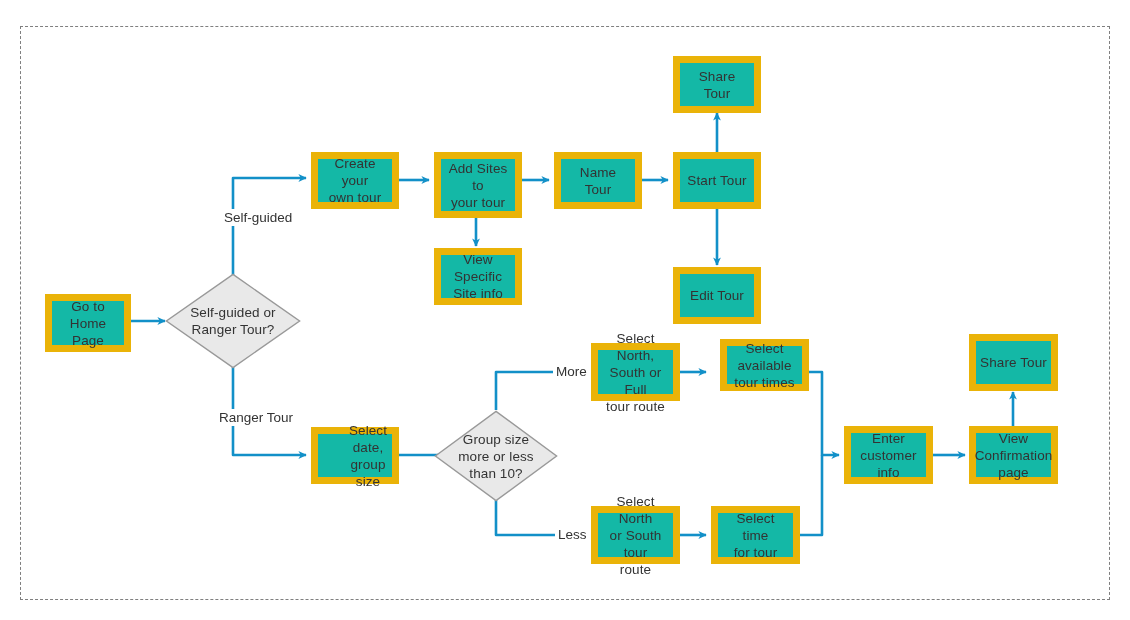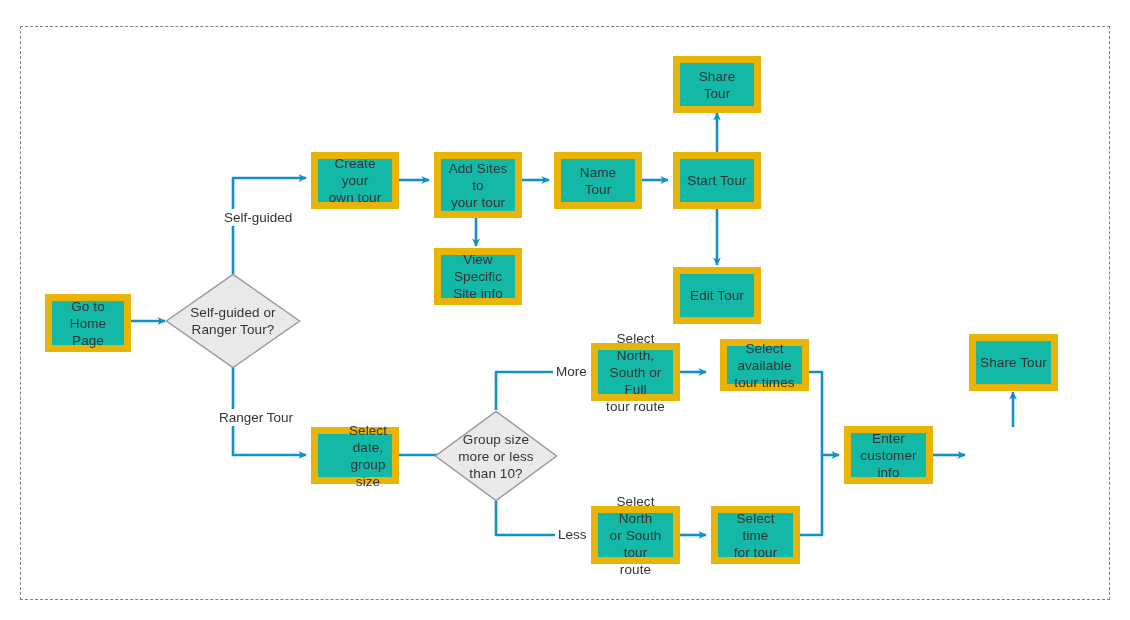--- a/index.html
+++ b/index.html
@@ -199,20 +199,23 @@
   </div>
 
   <div class="node box" style="left:711px; top:506px; width:89px; height:58px;">
     <span class="lbl"><span>Select time</span><br><span>for tour</span></span>
   </div>
 
   <div class="node box" style="left:844px; top:426px; width:89px; height:58px;">
     <span class="lbl"><span>Enter</span><br><span>customer</span><br><span>info</span></span>
   </div>
 
+  <div class="node box" style="left:969px; top:426px; width:89px; height:58px;">
+    <span class="lbl"><span>View</span><br><span>Confirmation</span><br><span>page</span></span>
+  </div>
 
   <div class="node box" style="left:969px; top:334px; width:89px; height:57px;">
     <span class="lbl">Share Tour</span>
   </div>
 
   <div class="edge-label" style="left:193px; top:209px;">Self-guided</div>
 
   <div class="edge-label" style="left:188px; top:409px;">Ranger Tour</div>
 
   <div class="edge-label" style="left:525px; top:363px;">More</div>

